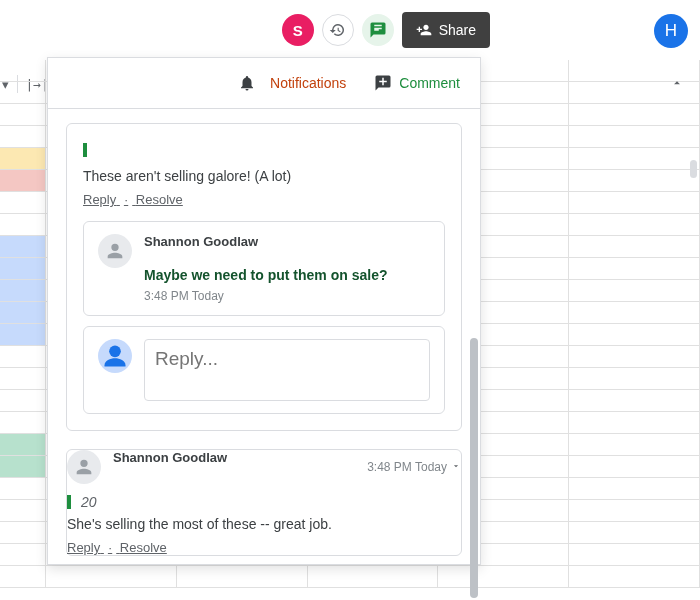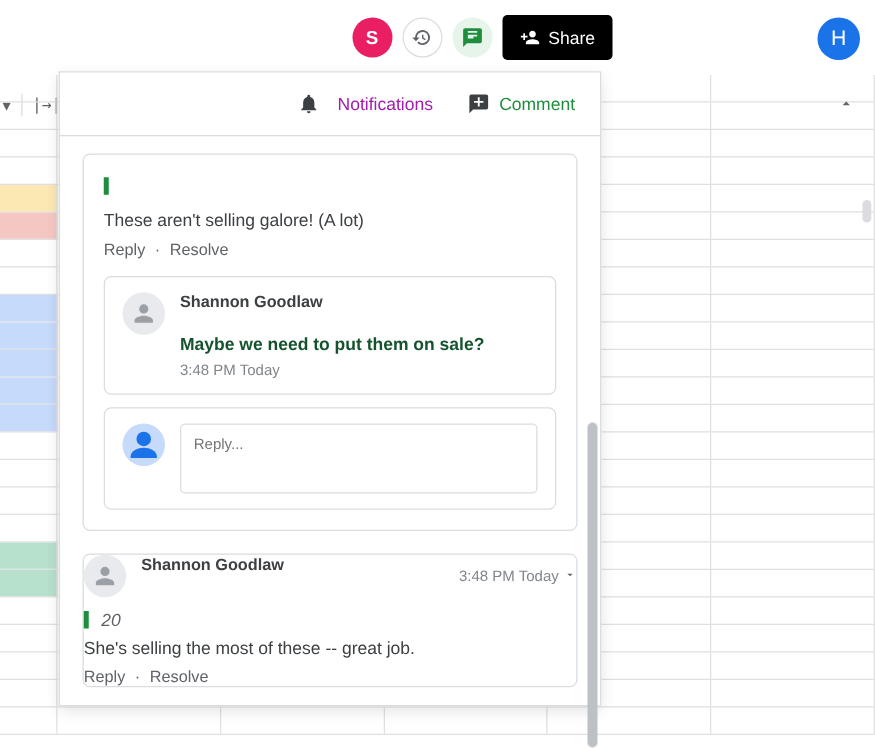--- a/index.html
+++ b/index.html
@@ -13,21 +13,21 @@
       display: flex;
       align-items: center;
       gap: 8px;
     }
     .avatar-circle { width: 32px; height: 32px; border-radius: 50%; display: flex; align-items: center; justify-content: center; font-weight: 600; color: #fff; font-size: 15px; }
     .avatar-s { background: #e91e63; }
     .avatar-history { background: #fff; border: 1px solid #dadce0; color: #5f6368; }
     .avatar-comment { background: #e6f4ea; }
     .avatar-comment svg { width: 18px; height: 18px; }
     .share-btn {
-      background: #000000; color: #fff; border: none; border-radius: 4px;
+      background: #404040; color: #fff; border: none; border-radius: 4px;
       padding: 0 14px; height: 36px; display: flex; align-items: center; gap: 7px;
       font-size: 14px; font-weight: 500; cursor: pointer;
     }
     .avatar-h-wrap { position: absolute; top: 14px; right: 12px; }
     .avatar-h-circle { width: 34px; height: 34px; border-radius: 50%; background: #1a73e8; display:flex; align-items:center; justify-content:center; color:#fff; font-weight:500; font-size:17px; }
 
     
     .sheet-bg { position: absolute; top: 60px; left: 0; right: 0; bottom: 0; }
     .sheet-row { height: 22px; border-bottom: 1px solid #e0e0e0; display: flex; }
     .row-stub { width: 46px; border-right: 1px solid #e0e0e0; }
@@ -57,29 +57,29 @@
       height: 51px;
       border-bottom: 1px solid #dadce0;
       display: flex;
       align-items: center;
       justify-content: flex-end;
       padding: 0 20px;
       gap: 28px;
       position: relative;
     }
     .panel-tab { display: flex; align-items: center; gap: 7px; font-size: 14px; font-weight: 500; cursor: pointer; }
-    .panel-tab.notif { color: #a21caf; gap: 14px; }
+    .panel-tab.notif { color: #c2410c; gap: 14px; }
     .panel-tab.comment { color: #1e8e3e; justify-content: center; }
     .panel-body { height: calc(100% - 51px); overflow-y: auto; padding: 14px 18px; }
 
     .thread { border: 1px solid #dadce0; border-radius: 6px; margin-bottom: 18px; position: relative; }
     .thread-top { padding-bottom: 4px; }
     .selected-bar { width: 4px; background: #1e8e3e; display:inline-block; height: 14px; vertical-align: middle; margin-right: 10px;}
     .comment-text { font-size: 14px; color: #3c4043; margin-top: 6px; }
-    .actions { font-size: 13px; color: #5f6368; margin-top: 8px; }
+    .actions { font-size: 13px; color: #5f6368; margin-top: 8px; text-decoration: underline; }
     .actions span { cursor: pointer; }
     .actions .dot { margin: 0 4px; }
 
     .reply-block {
       border: 1px solid #dadce0; border-radius: 6px; margin-top: 14px; padding: 12px 14px;
       display: flex; gap: 12px;
     }
     .user-avatar { width: 34px; height: 34px; border-radius: 50%; background: #e8eaed; display:flex; align-items:center; justify-content:center; flex-shrink: 0;}
     .user-avatar svg { width: 22px; height: 22px; fill: #9aa0a6; }
     .reply-content { flex:1; }
@@ -87,21 +87,21 @@
     .reply-text { font-size: 14px; color: #14532d; margin-top: 18px; font-weight: bold; }
     .reply-time { font-size: 12px; color: #80868b; margin-top: 6px; }
 
     .reply-input-block {
       border: 1px solid #dadce0; border-radius: 6px; margin-top: 10px; padding: 12px 14px;
       display: flex; gap: 12px; align-items: flex-start;
     }
     .blue-avatar { width: 34px; height: 34px; border-radius: 50%; background: #c6dafc; display:flex; align-items:center; justify-content:center; }
     .reply-textarea {
       flex:1; border: 1px solid #dadce0; border-radius: 4px; min-height: 56px;
-      padding: 8px 10px; font-size: 12px; color: #5f6368; resize: none;
+      padding: 8px 10px; font-size: 19px; color: #5f6368; resize: none;
       font-family: inherit;
     }
 
     .thread2-header { display:flex; gap: 12px; }
     .thread2-header .meta { flex:1; }
     .author-name { font-size: 13px; font-weight: 700; color: #3c4043; }
     .selected-label { font-size: 11px; letter-spacing: 0.6px; color: #80868b; margin-top: 2px; }
     .timestamp-top { font-size: 12px; color: #80868b; display:flex; align-items:center; gap:4px; }
     .selected-quote { margin-top: 10px; display:flex; align-items:center;text-align:center; }
     .selected-quote .val { font-size: 14px; font-style: italic; color: #5f6368; }

